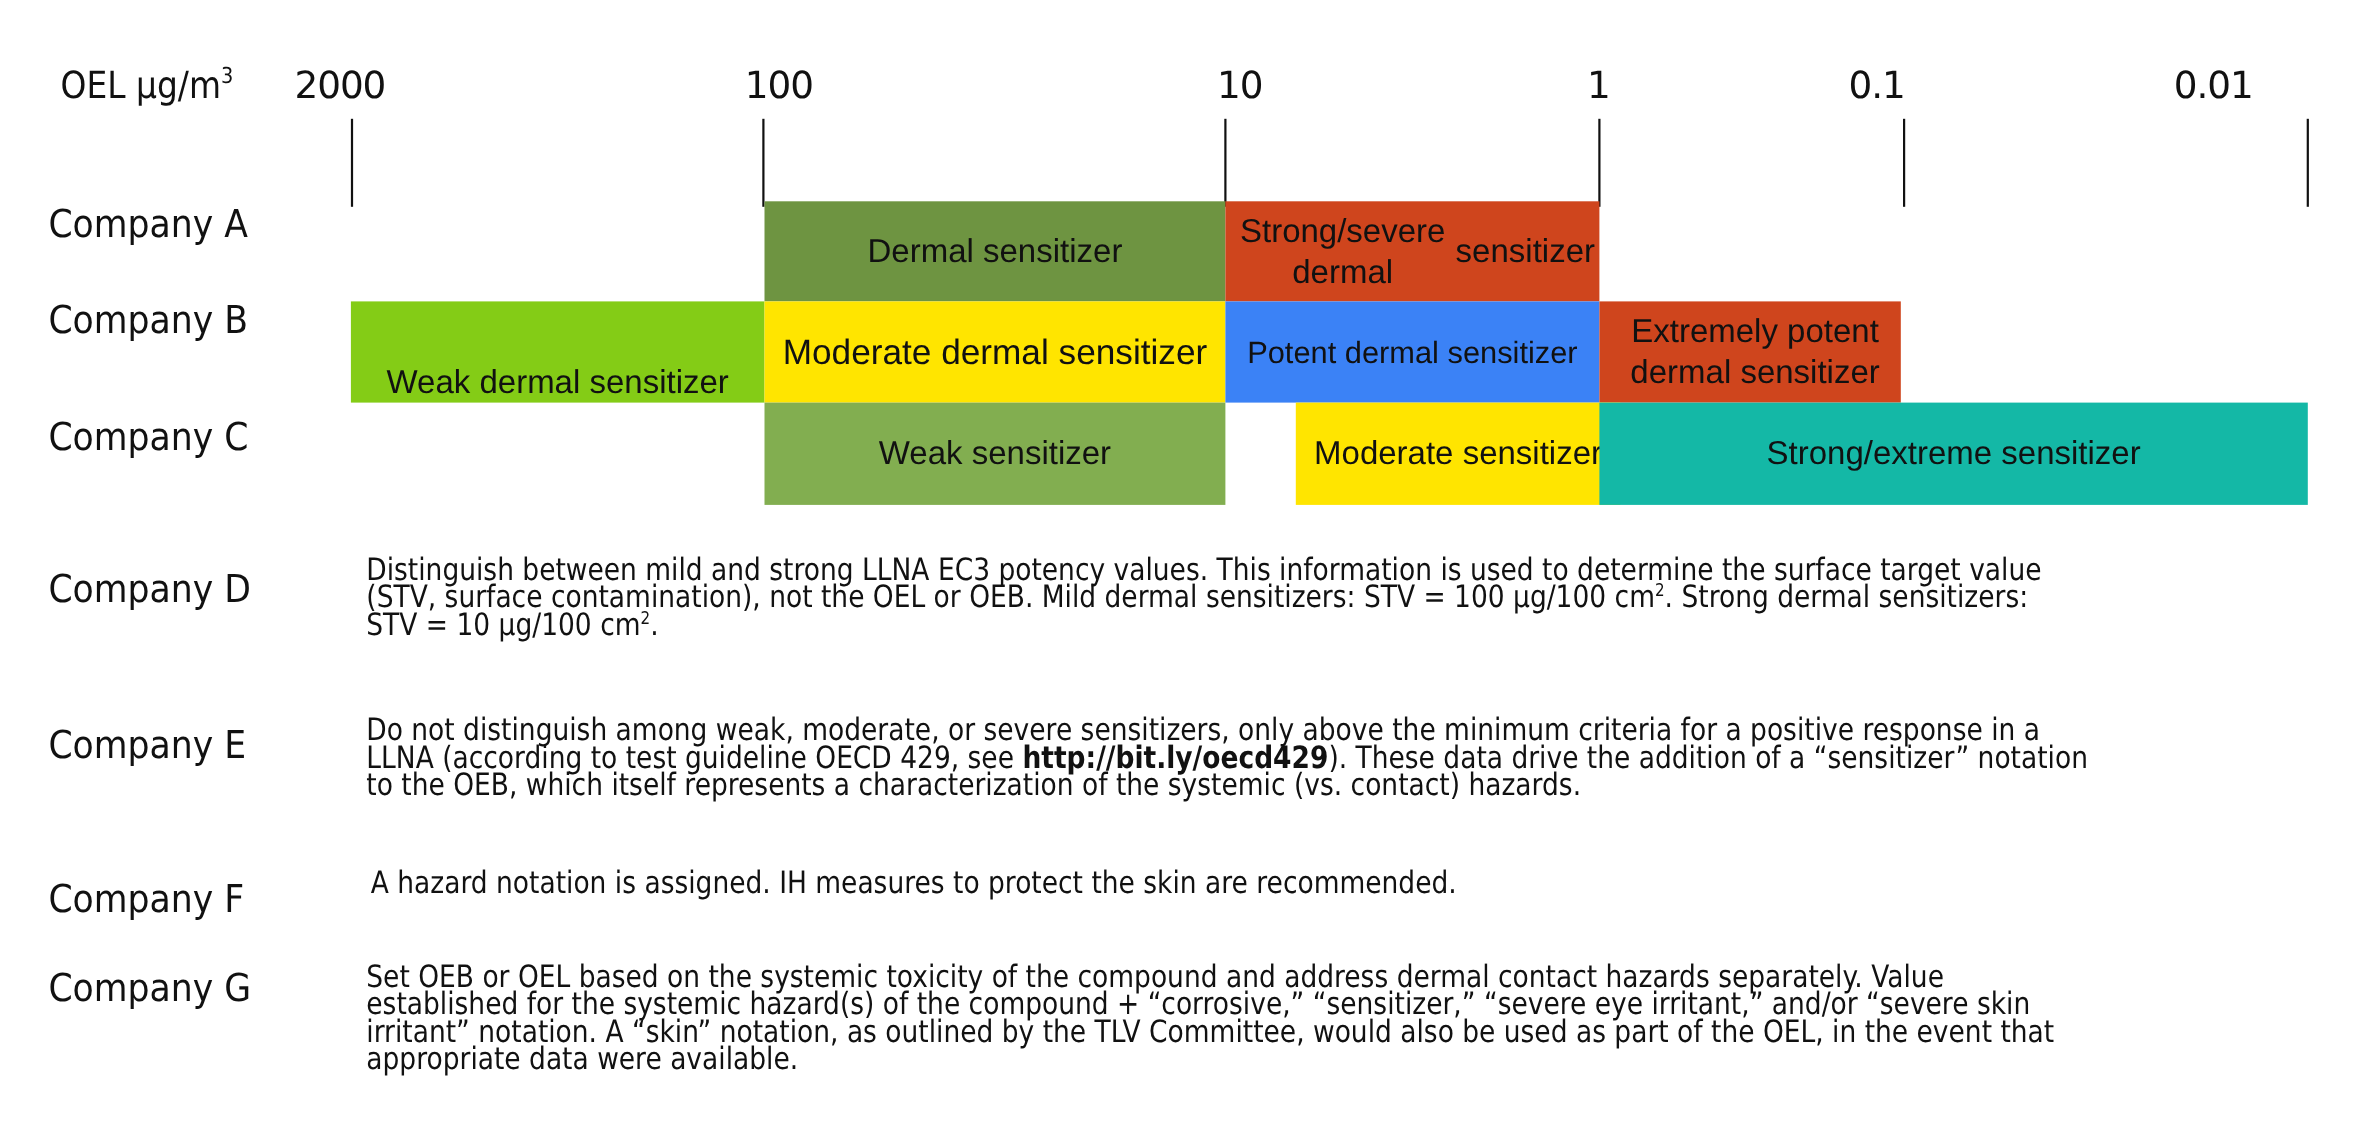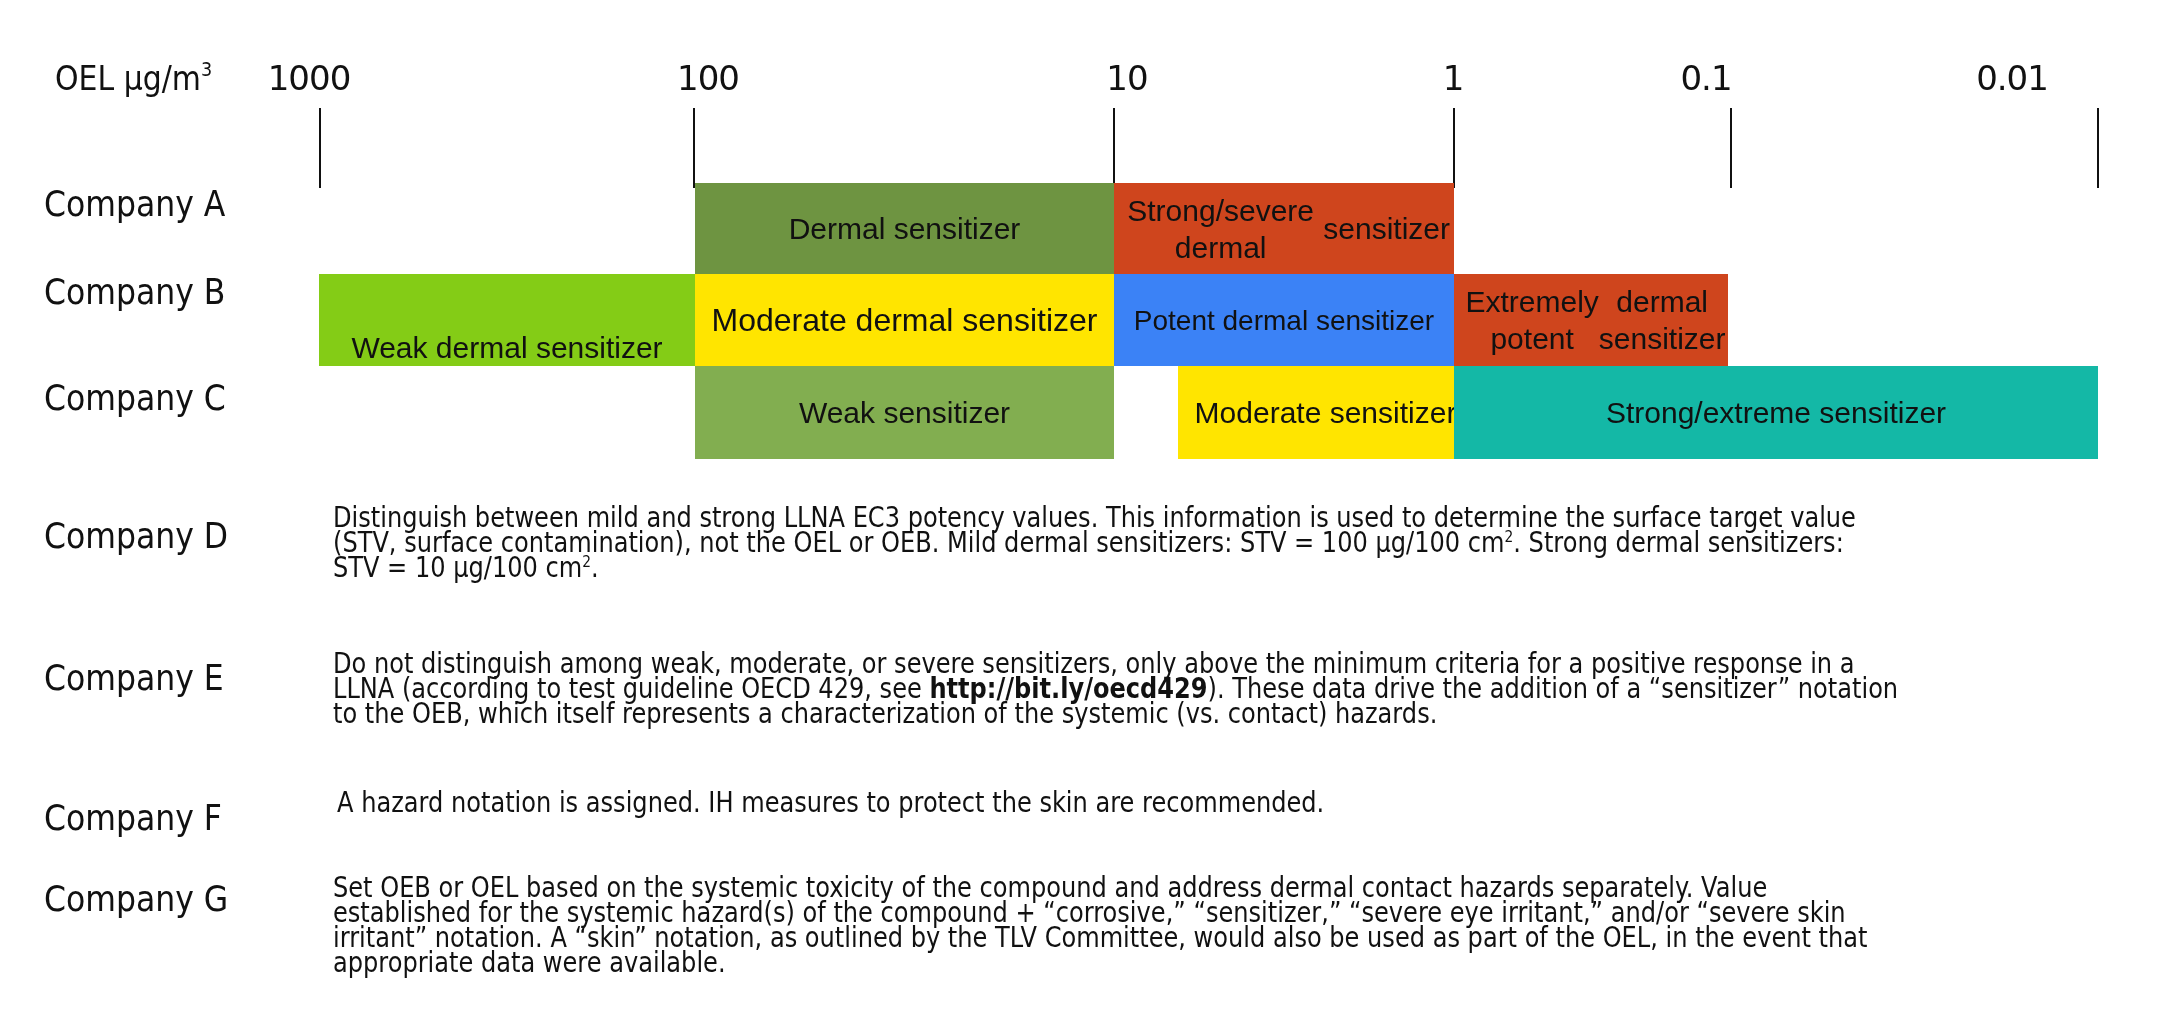--- a/index.html
+++ b/index.html
@@ -17,21 +17,21 @@
           transform: scaleX(0.86); transform-origin: left top; width: 2090px; }
   .desc .line { display: block; white-space: nowrap; }
   .desc sup { font-size: 16px; vertical-align: 10px; line-height: 0; }
   .desc b { font-weight: bold; }
 </style>
 </head>
 <body>
 
 <div class="abs axis-title"><span>OEL µg/m</span><sup>3</sup></div>
 
-<div class="abs tick-label" style="left:309px">1000</div>
+<div class="abs tick-label" style="left:309px">2000</div>
 <div class="abs tick-label" style="left:708px">100</div>
 <div class="abs tick-label" style="left:1127px">10</div>
 <div class="abs tick-label" style="left:1453px">1</div>
 <div class="abs tick-label" style="left:1706px">0.1</div>
 <div class="abs tick-label" style="left:2012px">0.01</div>
 
 <div class="abs tick" style="left:319px"></div>
 <div class="abs tick" style="left:693px"></div>
 <div class="abs tick" style="left:1113px"></div>
 <div class="abs tick" style="left:1453px"></div>
@@ -52,21 +52,21 @@
 
 <div class="abs bar" style="left:319px; top:274px; width:376px; height:92px; background:#84cc16;align-items:flex-end;">
   <span>Weak dermal sensitizer</span>
 </div>
 <div class="abs bar" style="left:695px; top:274px; width:419px; height:92px; background:#FFE500; font-size:32px; white-space:nowrap;">
   <span>Moderate dermal sensitizer</span>
 </div>
 <div class="abs bar" style="left:1114px; top:274px; width:340px; height:92px; background:#3b82f6; white-space:nowrap; font-size:28px;">
   <span>Potent dermal sensitizer</span>
 </div>
-<div class="abs bar" style="left:1454px; top:274px; width:274px; height:92px; background:#CF451D; flex-direction:row;padding-left:13px;">
+<div class="abs bar" style="left:1454px; top:274px; width:274px; height:92px; background:#CF451D; flex-direction:column;padding-left:13px;">
   <span>Extremely potent</span>
   <span>dermal sensitizer</span>
 </div>
 
 <div class="abs bar" style="left:695px; top:366px; width:419px; height:93px; background:#82AE50;">
   <span>Weak sensitizer</span>
 </div>
 <div class="abs bar" style="left:1178px; top:366px; width:295px; height:93px; background:#FFE500;">
   <span>Moderate sensitizer</span>
 </div>

